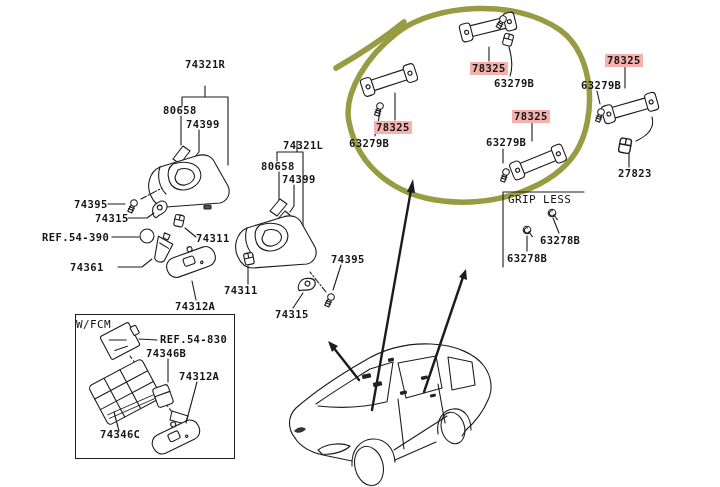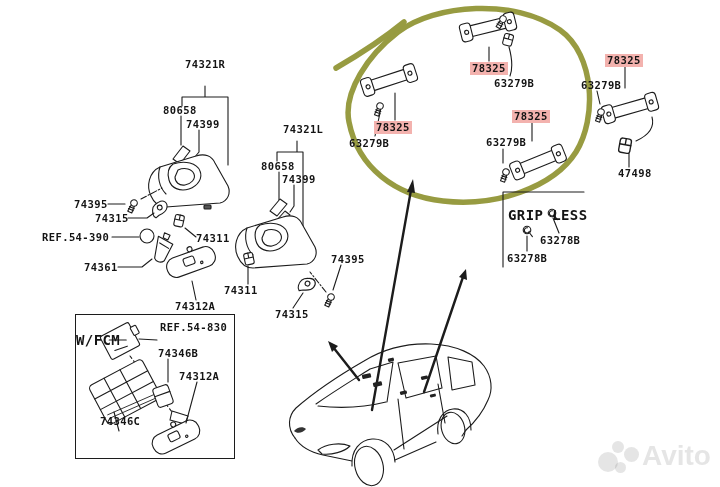--- a/index.html
+++ b/index.html
@@ -2,22 +2,22 @@
 <html><head>
 <meta charset="utf-8">
 <style>
   html,body{margin:0;padding:0;background:#ffffff;}
   #canvas{position:relative;width:720px;height:487px;background:#ffffff;overflow:hidden;
           font-family:"DejaVu Sans Mono","Liberation Mono",monospace;}
   #art{position:absolute;left:0;top:0;}
   .lbl{position:absolute;font-weight:bold;font-size:10.5px;letter-spacing:0.4px;
        color:#141414;white-space:nowrap;line-height:11px;}
   .lbl.hl{background:#f3b2ae;padding:1px 2px;margin:-1px -2px;}
-  .box-lbl{position:absolute;font-weight:bold;font-size:14px;letter-spacing:0.4px;
-       color:#141414;white-space:nowrap;line-height:11px;margin-top:16px;}
+  .box-lbl{position:absolute;font-weight:normal;font-size:11px;letter-spacing:0.4px;
+       color:#141414;white-space:nowrap;line-height:11px;}
   .code{position:absolute;left:681px;top:488px;font-size:10px;font-weight:bold;
         color:#4a4a4a;letter-spacing:0.5px;}
   .wfcm-box{position:absolute;left:75px;top:314px;width:158px;height:143px;
         border:1px solid #1c1c1c;}
   
   .wm{position:absolute;left:596px;top:438px;width:120px;height:42px;}
   .wm .wm-c{position:absolute;border-radius:50%;background:rgba(70,70,70,0.14);}
   .wm .c1{left:2px;top:14px;width:20px;height:20px;}
   .wm .c2{left:16px;top:3px;width:12px;height:12px;}
   .wm .c3{left:28px;top:9px;width:15px;height:15px;}
@@ -208,49 +208,42 @@
 
 <div class="wfcm-box"></div>
 
 <div class="lbl" style="left:185px;top:59px">74321R</div>
 <div class="lbl" style="left:163px;top:105px">80658</div>
 <div class="lbl" style="left:186px;top:119px">74399</div>
 <div class="lbl" style="left:74px;top:199px">74395</div>
 <div class="lbl" style="left:95px;top:213px">74315</div>
 <div class="lbl" style="left:42px;top:232px">REF.54-390</div>
 <div class="lbl" style="left:196px;top:233px">74311</div>
-<div class="lbl" style="left:84px;top:262px">74361</div>
+<div class="lbl" style="left:70px;top:262px">74361</div>
 <div class="lbl" style="left:175px;top:301px">74312A</div>
-<div class="lbl" style="left:160px;top:322px">REF.54-830</div>
-<div class="lbl" style="left:158px;top:348px">74346B</div>
+<div class="lbl" style="left:160px;top:334px">REF.54-830</div>
+<div class="lbl" style="left:146px;top:348px">74346B</div>
 <div class="lbl" style="left:179px;top:371px">74312A</div>
-<div class="lbl" style="left:100px;top:416px">74346C</div>
-<div class="lbl" style="left:283px;top:124px">74321L</div>
+<div class="lbl" style="left:100px;top:429px">74346C</div>
+<div class="lbl" style="left:283px;top:140px">74321L</div>
 <div class="lbl" style="left:261px;top:161px">80658</div>
 <div class="lbl" style="left:282px;top:174px">74399</div>
 <div class="lbl" style="left:224px;top:285px">74311</div>
 <div class="lbl" style="left:331px;top:254px">74395</div>
 <div class="lbl" style="left:275px;top:309px">74315</div>
 <div class="lbl hl" style="left:376px;top:122px">78325</div>
 <div class="lbl" style="left:349px;top:138px">63279B</div>
 <div class="lbl hl" style="left:472px;top:63px">78325</div>
 <div class="lbl" style="left:494px;top:78px">63279B</div>
 <div class="lbl hl" style="left:514px;top:111px">78325</div>
 <div class="lbl" style="left:486px;top:137px">63279B</div>
 <div class="lbl hl" style="left:607px;top:55px">78325</div>
 <div class="lbl" style="left:581px;top:80px">63279B</div>
-<div class="lbl" style="left:618px;top:168px">47498</div>
+<div class="lbl" style="left:618px;top:168px">27823</div>
 <div class="lbl" style="left:540px;top:235px">63278B</div>
 <div class="lbl" style="left:507px;top:253px">63278B</div>
 
 <div class="box-lbl" style="left:76px;top:319px">W/FCM</div>
 <div class="box-lbl" style="left:508px;top:194px">GRIP LESS</div>
 
-<div class="wm">
-  <span class="wm-c c1"></span>
-  <span class="wm-c c2"></span>
-  <span class="wm-c c3"></span>
-  <span class="wm-c c4"></span>
-  <span class="wm-t">Avito</span>
+<div class="code">000334</div>
+
 </div>
-<div class="code">000334</div>
-
-</div>
 
 </body></html>

